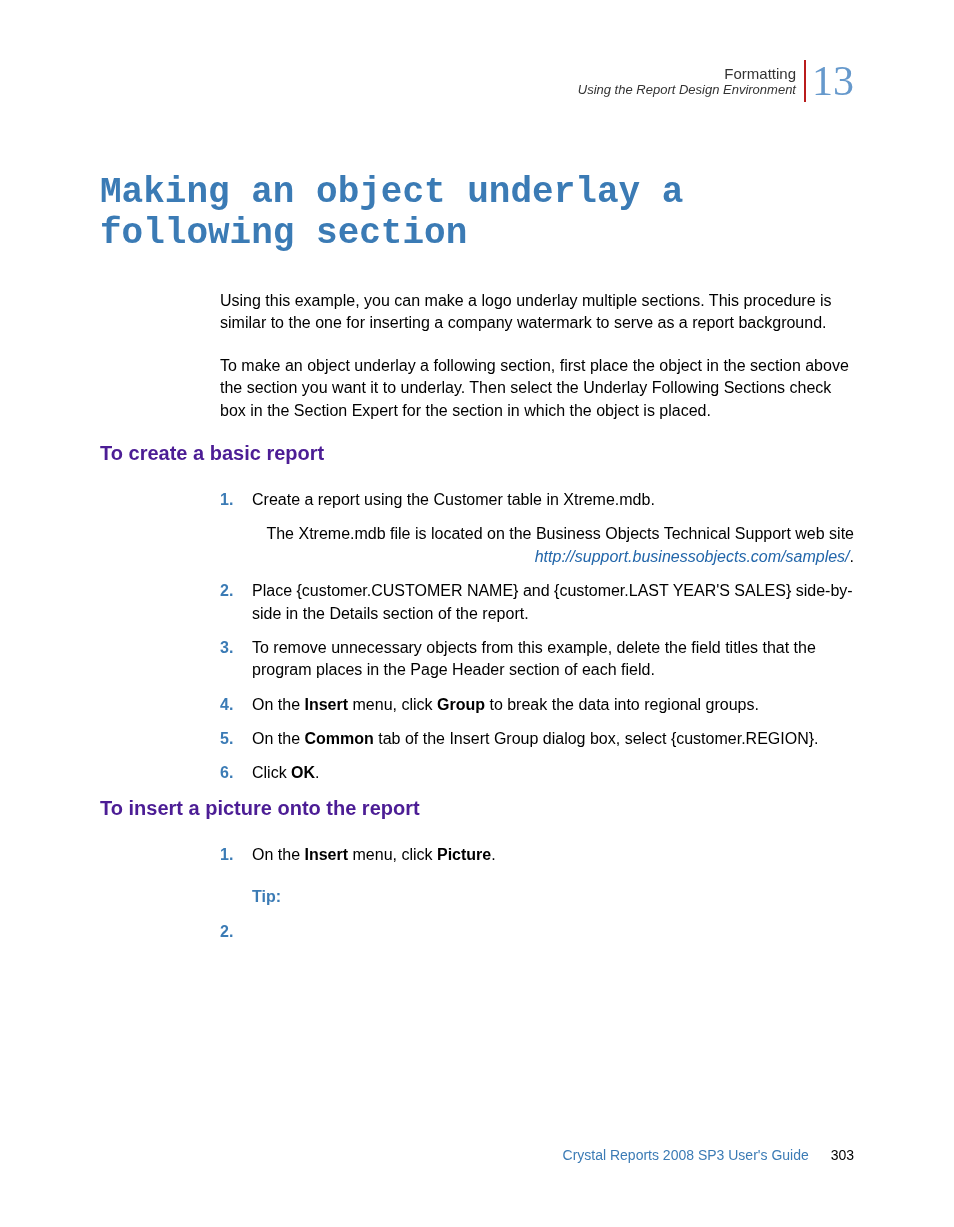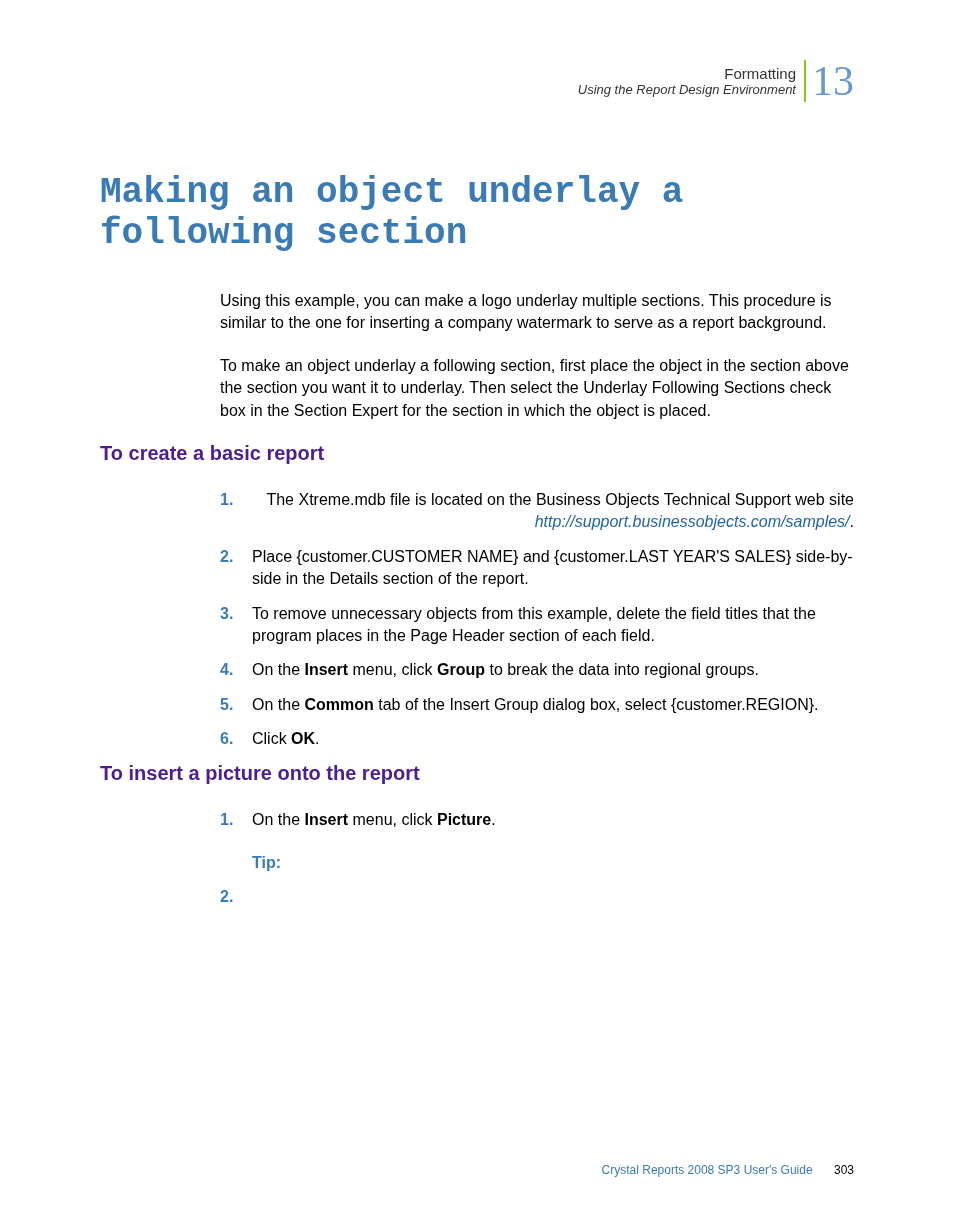--- a/index.html
+++ b/index.html
@@ -33,21 +33,21 @@
     }
     .header-line2 {
       font-size: 13px;
       font-style: italic;
       color: #333;
     }
     .chapter-num {
       font-family: Georgia, 'Times New Roman', serif;
       font-size: 42px;
       color: #6699cc;
-      border-left: 2px solid #84cc16;
+      border-left: 2px solid #b91c1c;
       padding-left: 6px;
       line-height: 1;
     }
     h1.main-title {
       font-family: Liberation Mono, monospace;
       font-size: 36px;
       font-weight: bold;
       color: #3b7bb5;
       margin-bottom: 36px;
     }
@@ -116,23 +116,23 @@
       position: absolute;
       top: 4px;
       left: 5px;
       width: 10px;
       height: 10px;
       background: linear-gradient(135deg, #d9534f 45%, #3a7a3a 55%);
       border: 1px solid #666;
     }
     .footer {
       position: absolute;
-      bottom: 50px;
+      bottom: 64px;
       right: 100px;
-      font-size: 12px;
+      font-size: 14px;
     }
     .footer-title {
       color: #3b7bb5;
     }
     .footer-page {
       color: #000;
       margin-left: 18px;
     }
     b { font-weight: bold; }
   </style>
@@ -150,20 +150,21 @@
 <h1 class="main-title">Making an object underlay a following section</h1>
 
 <p class="body-para">Using this example, you can make a logo underlay multiple sections. This procedure is similar to the one for inserting a company watermark to serve as a report background.</p>
 <p class="body-para">To make an object underlay a following section, first place the object in the section above the section you want it to underlay. Then select the Underlay Following Sections check box in the Section Expert for the section in which the object is placed.</p>
 
 <h2 class="sub-heading">To create a basic report</h2>
 
 <ol class="num-list">
   <li>
     <span class="step-num">1.</span>
+    <span>Create a report using the Customer table in Xtreme.mdb.</span>
     <div class="sub-para">
       <span>The Xtreme.mdb file is located on the Business Objects Technical Support web site </span><span class="link">http://support.businessobjects.com/samples/</span><span>.</span>
     </div>
   </li>
   <li>
     <span class="step-num">2.</span>
     <span>Place {customer.CUSTOMER NAME} and {customer.LAST YEAR'S SALES} side-by-side in the Details section of the report.</span>
   </li>
   <li>
     <span class="step-num">3.</span>

